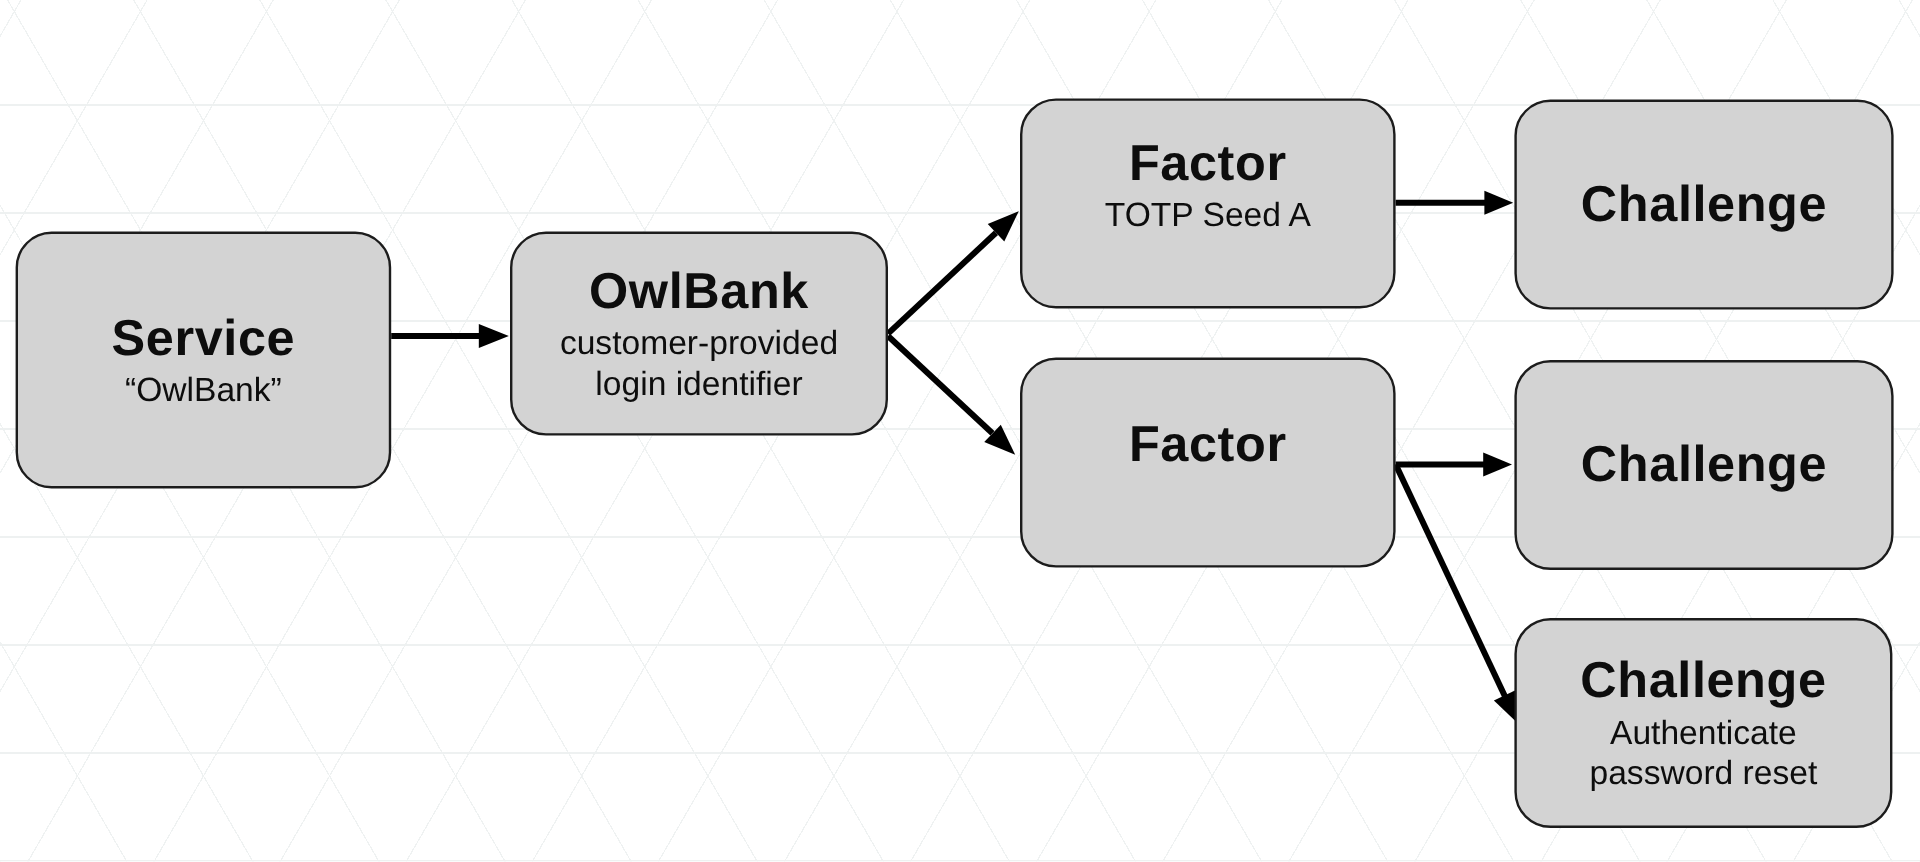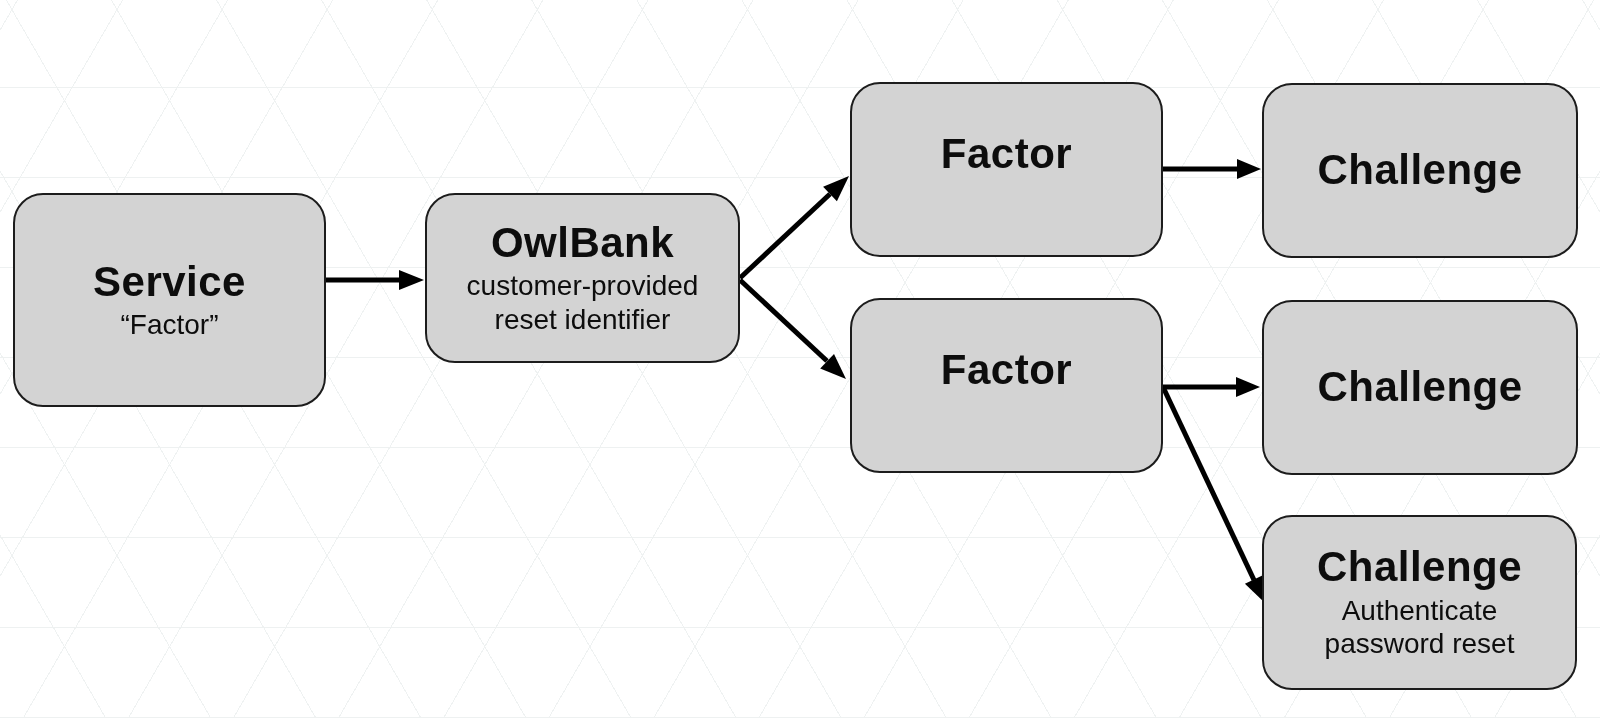--- a/index.html
+++ b/index.html
@@ -90,30 +90,31 @@
       <polygon class="edge-head" points="1260,387 1236,377 1236,397"></polygon>
     </g>
     <g>
       <line class="edge-line" x1="1163" y1="387" x2="1254" y2="580"></line>
       <polygon class="edge-head" points="1265,603 1244.9,583.8 1262.9,575.2"></polygon>
     </g>
   </svg>
 
   <div class="node" style="left:13px; top:193px; width:313px; height:214px;">
     <div class="node-title">Service</div>
-    <div class="node-subtitle">“Factor”</div>
+    <div class="node-subtitle">“OwlBank”</div>
   </div>
 
   <div class="node" style="left:425px; top:193px; width:315px; height:170px;">
     <div class="node-title">OwlBank</div>
-    <div class="node-subtitle">customer-provided reset identifier</div>
+    <div class="node-subtitle">customer-provided login identifier</div>
   </div>
 
   <div class="node text-high" style="left:850px; top:82px; width:313px; height:175px;">
     <div class="node-title">Factor</div>
+    <div class="node-subtitle">TOTP Seed A</div>
   </div>
 
   <div class="node text-high" style="left:850px; top:298px; width:313px; height:175px;">
     <div class="node-title">Factor</div>
   </div>
 
   <div class="node" style="left:1262px; top:83px; width:316px; height:175px;">
     <div class="node-title">Challenge</div>
   </div>
 

